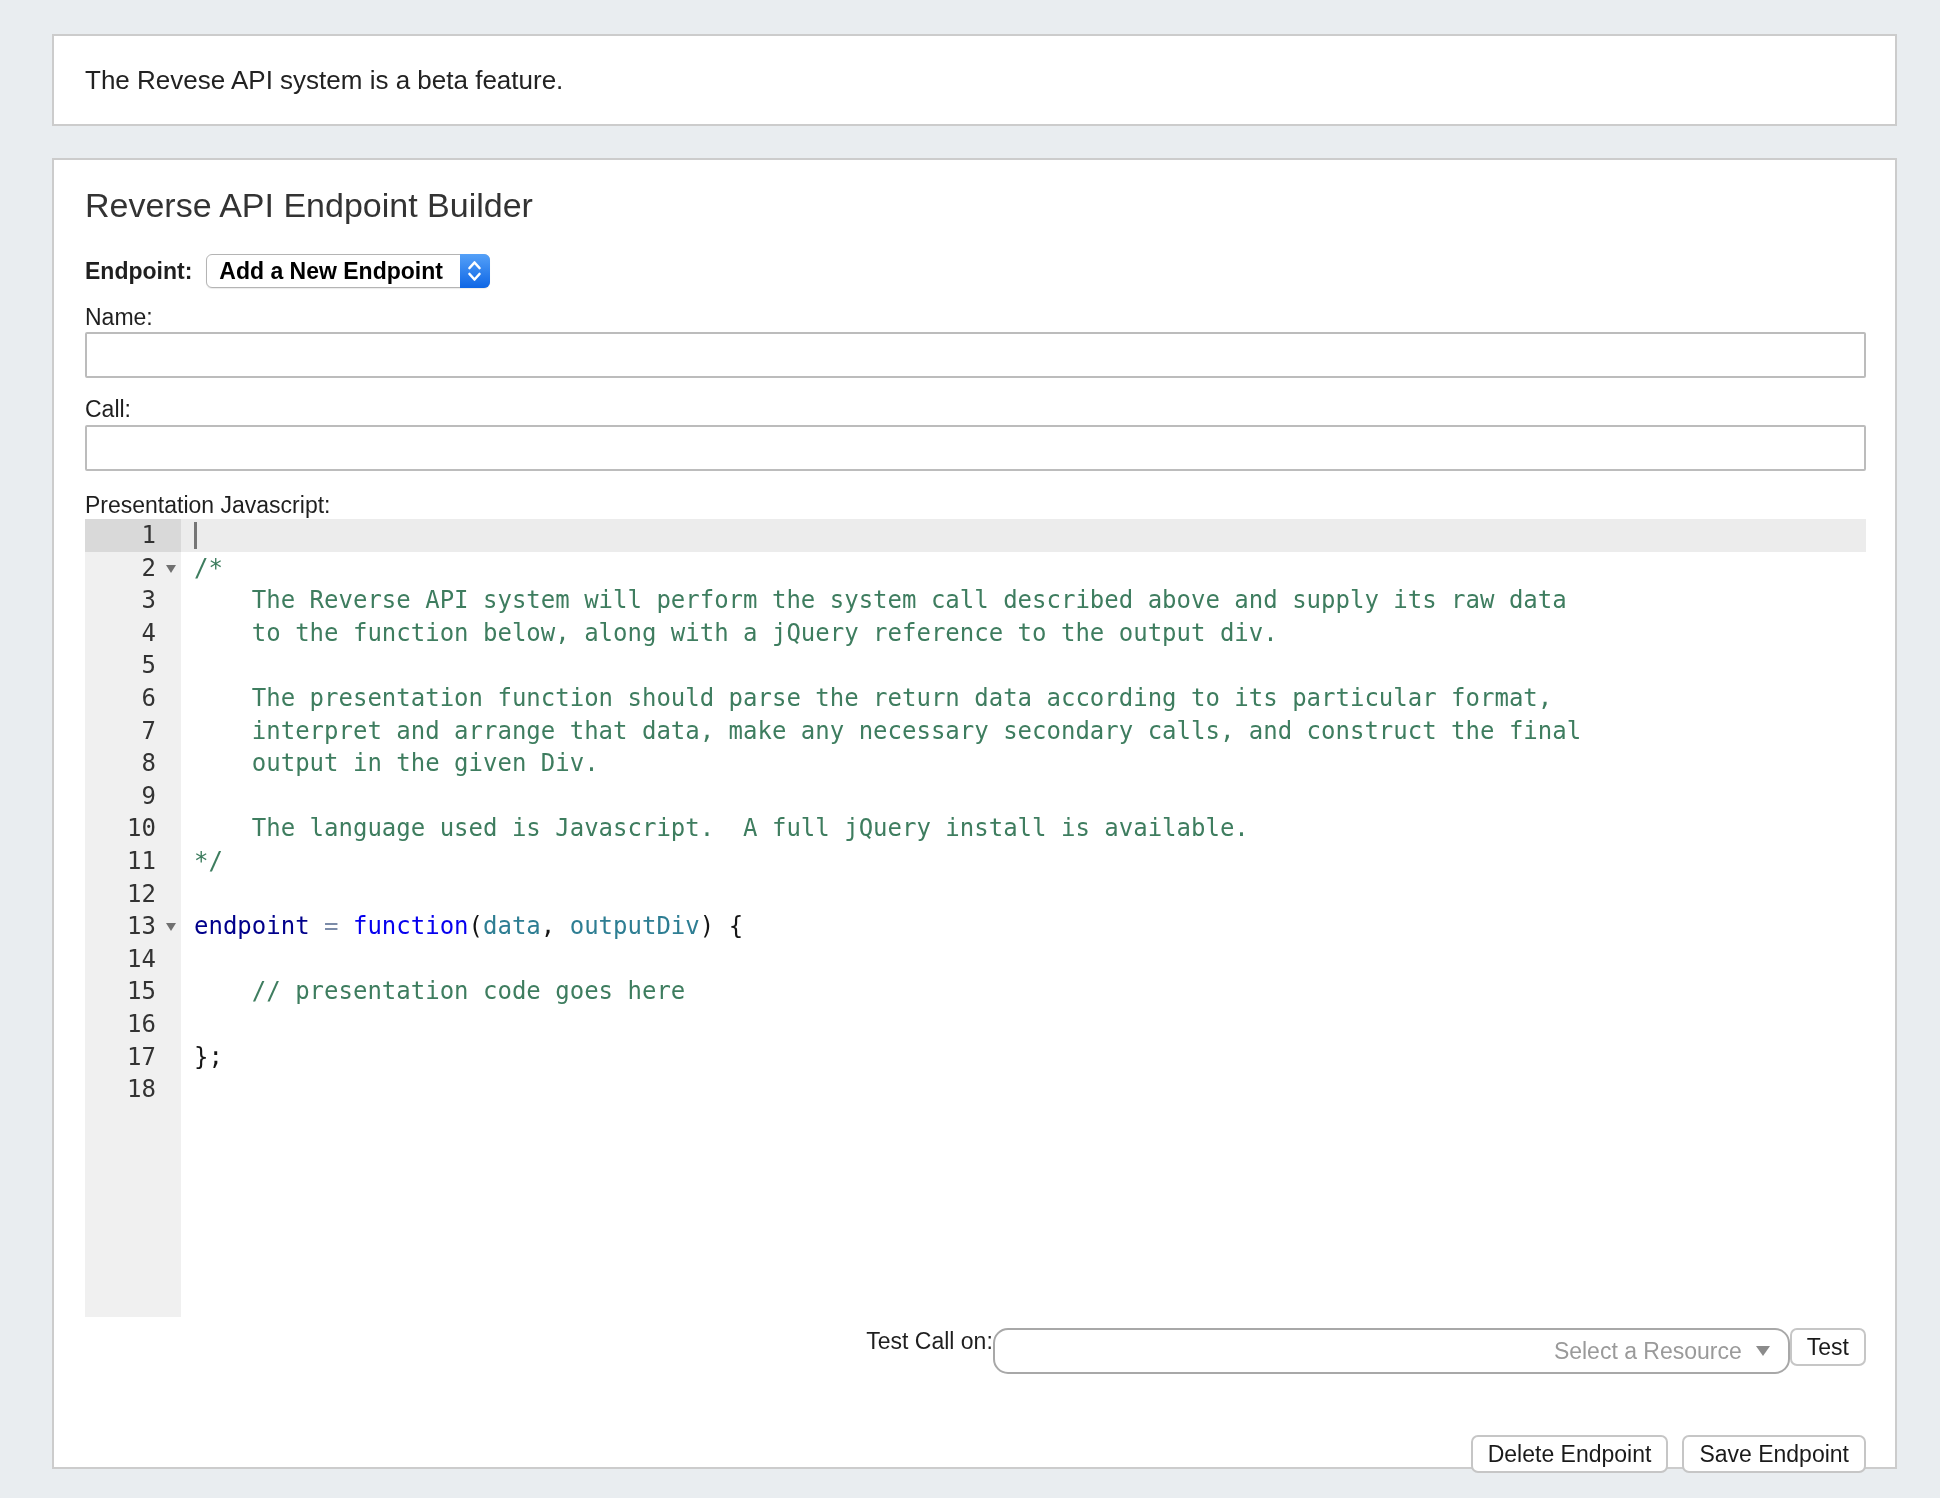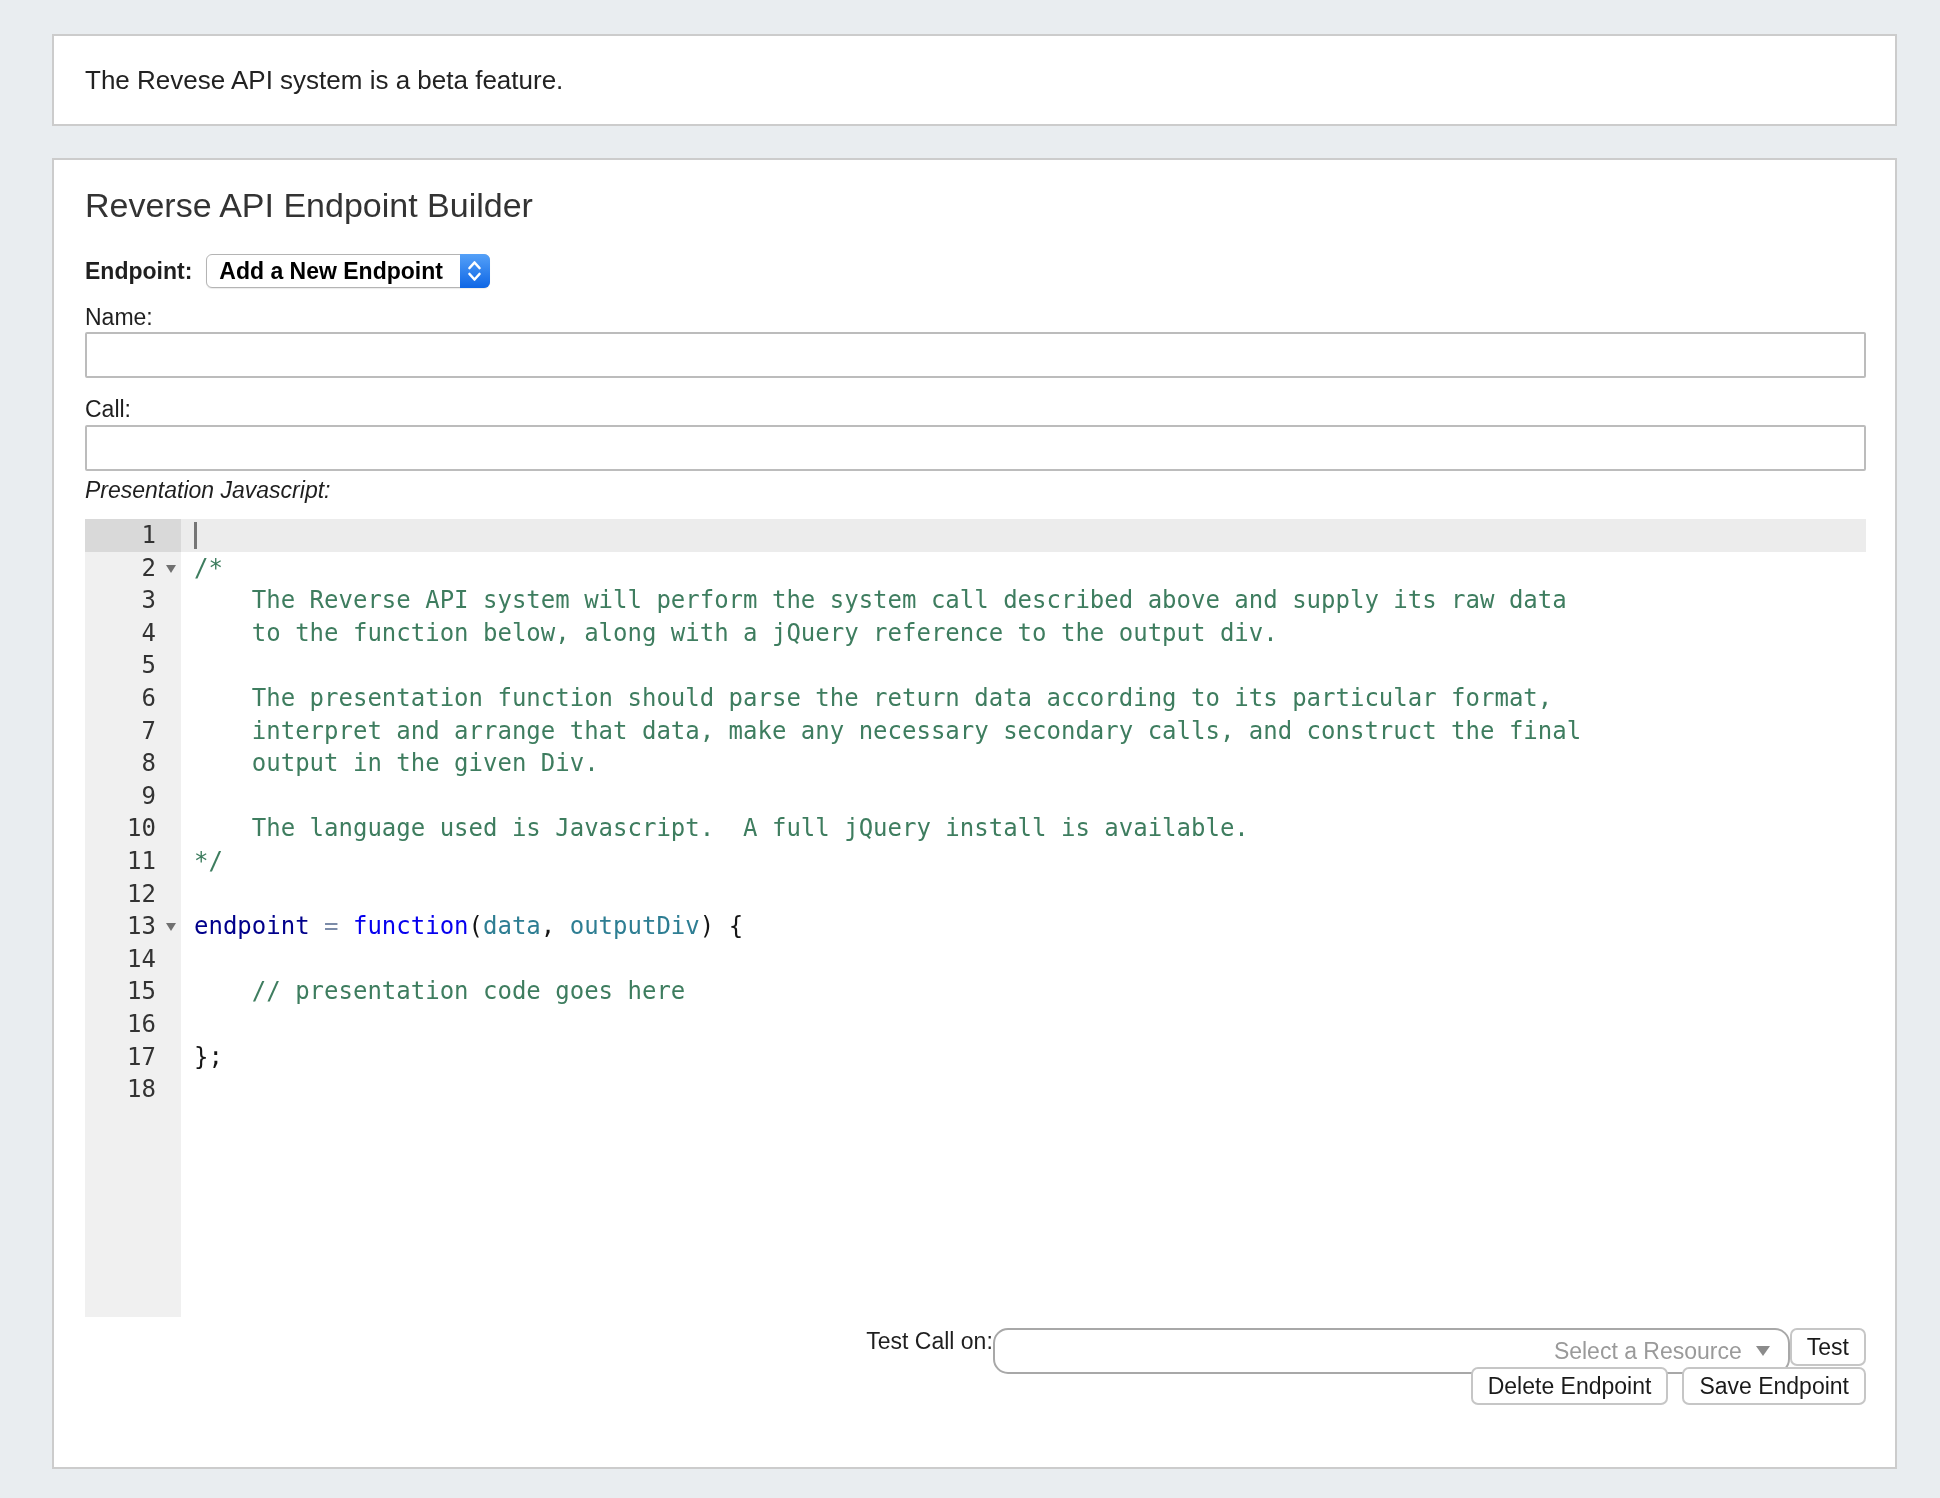--- a/index.html
+++ b/index.html
@@ -36,21 +36,21 @@
   .mac-select-stepper{
     position:absolute;right:-1px;top:-1px;bottom:-1px;width:30px;
     border-radius:0 6px 6px 0;
     background:linear-gradient(var(--select_accent_top,#55a1f8),var(--select_accent_bottom,#0e66e5));
     display:flex;align-items:center;justify-content:center;
   }
 
   .field-label{position:absolute;left:31px;font-size:23px;}
   .lbl-name{top:144px;}
   .lbl-call{top:236px;}
-  .lbl-pres{top:317px;font-style:italic;}
+  .lbl-pres{top:332px;}
   .text-input{
     position:absolute;left:31px;width:1781px;height:46px;box-sizing:border-box;
     border:2px solid #bcbcbc;border-radius:2px;background:#fff;
     font-size:23px;padding:0 10px;outline:none;
   }
   .inp-name{top:172px;}
   .inp-call{top:265px;}
 
   
   .code-editor{
@@ -107,21 +107,21 @@
     border-left:7px solid transparent;border-right:7px solid transparent;
     border-top:10px solid #8b8b8b;
   }
   .btn{
     font-family:"Liberation Sans", sans-serif;
     font-size:23px;color:#1a1a1a;background:#fff;
     border:2px solid #c6c6c6;border-radius:7px;
     height:38px;padding:0 15px;cursor:pointer;white-space:nowrap;
   }
   .actions-row{
-    position:absolute;left:31px;top:1207px;width:1781px;
+    position:absolute;left:31px;top:1275px;width:1781px;
     display:flex;align-items:center;justify-content:flex-end;gap:14px;
   }
 </style>
 </head>
 <body style="--page_bg: #e9edf0; --panel_border: #cccccc; --select_accent_top: #55a1f8; --select_accent_bottom: #0e66e5; --gutter_bg: #f0f0f0; --active_gutter_bg: #d9d9d9; --active_line_bg: #ececec; --code_comment: #3E7D5F; --code_identifier: #00008B; --code_keyword: #0600EE; --code_param: #2E7E93; --code_operator: #7B8BA8;">
 
 <div class="panel banner">
   <span>The Revese API system is a beta feature.</span>
 </div>
 

